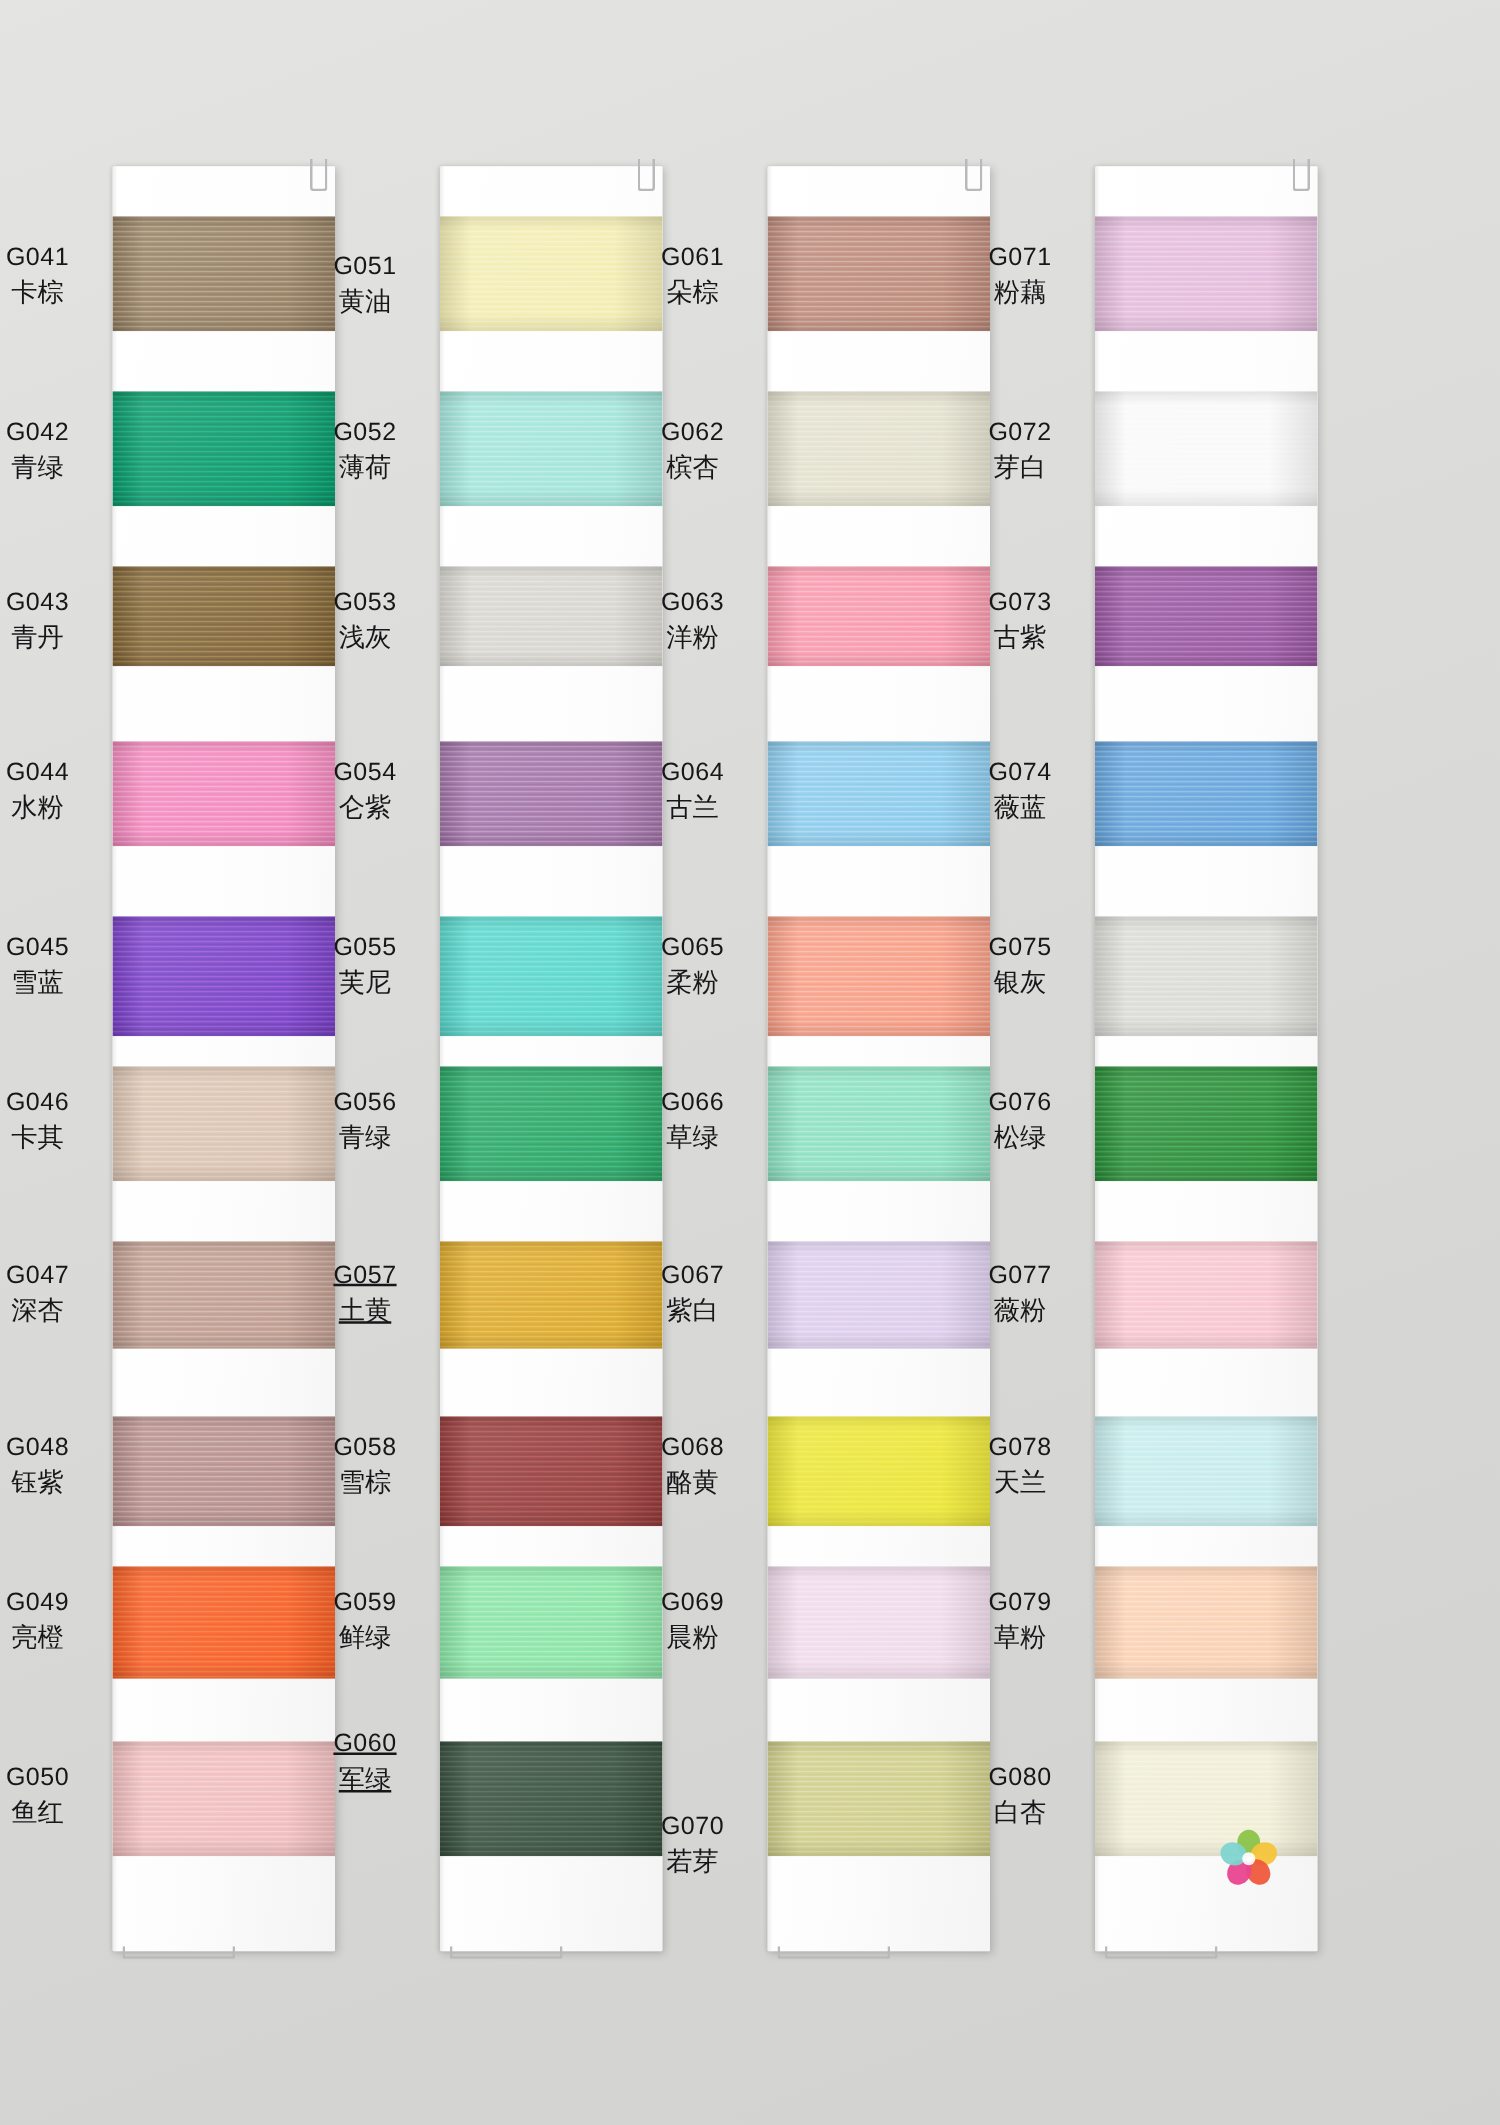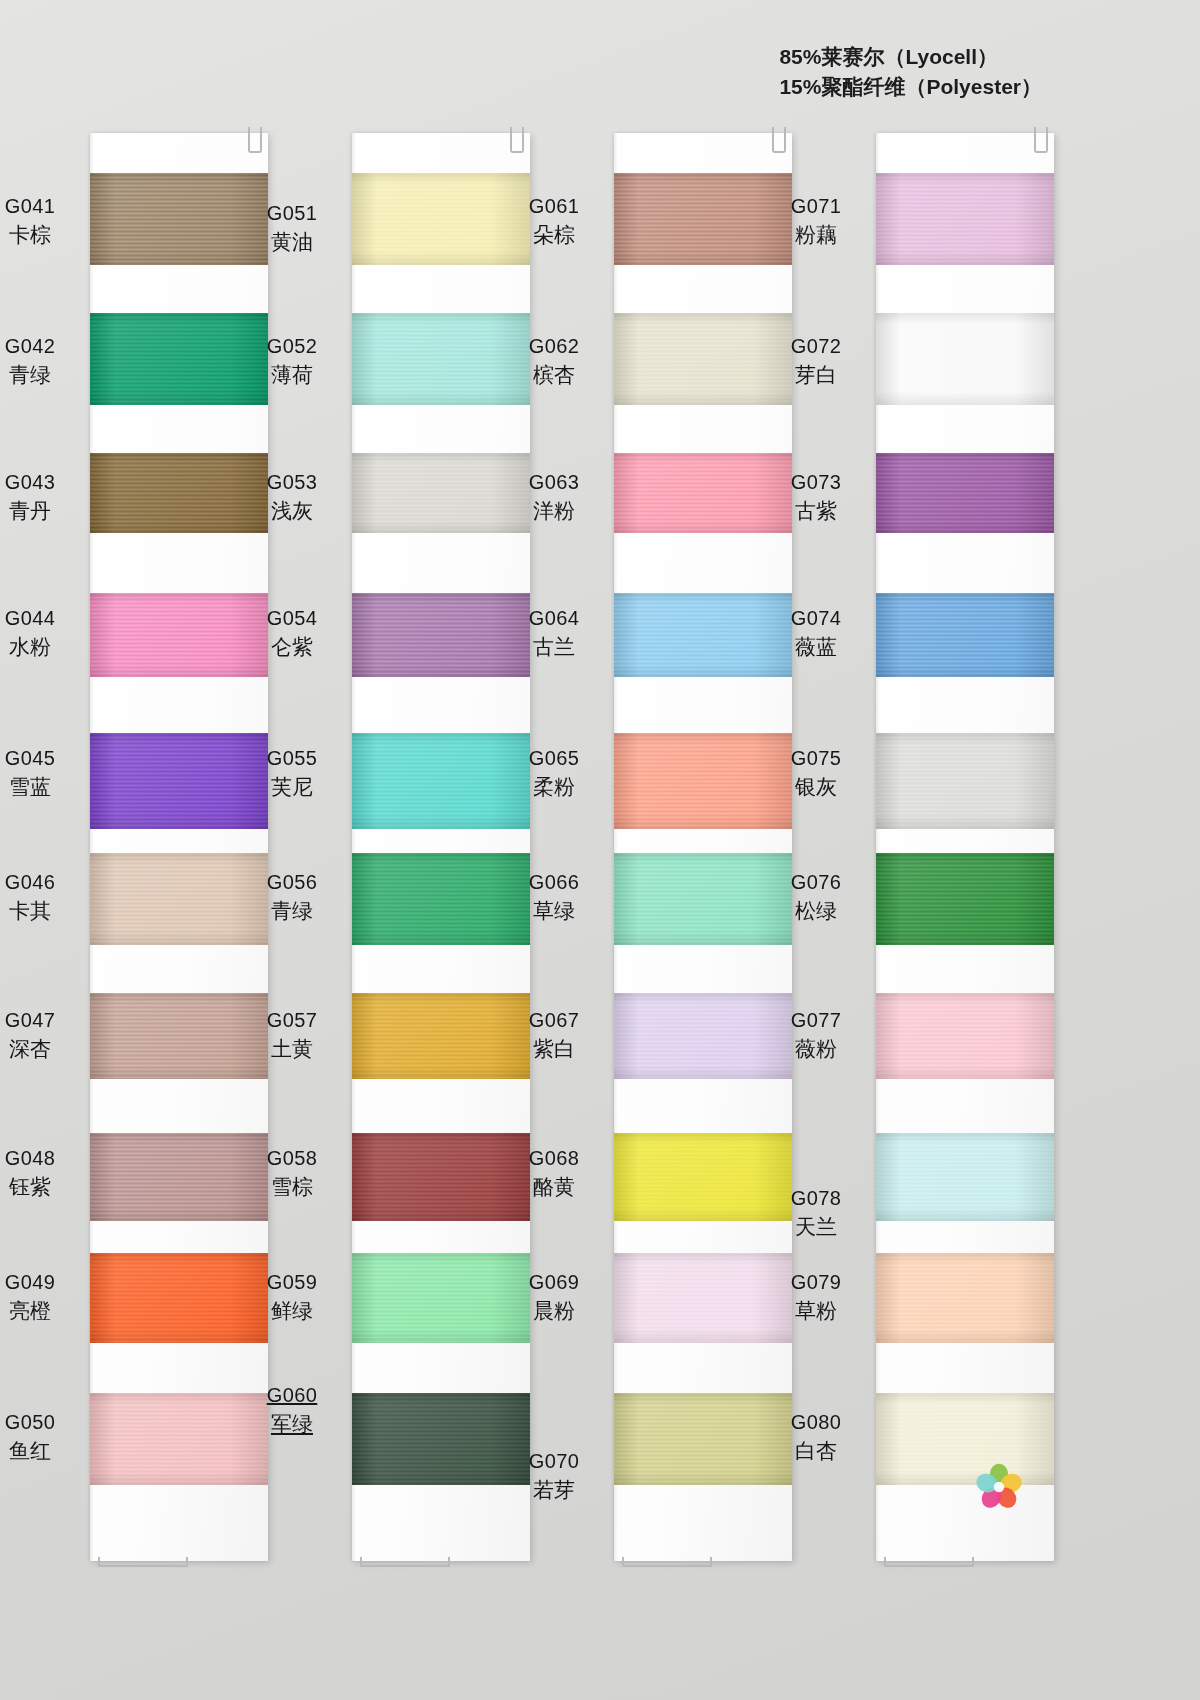--- a/index.html
+++ b/index.html
@@ -114,24 +114,20 @@
 
   
   #logo { position: absolute; left: 968px; top: 1455px; width: 62px; height: 62px; }
 </style>
 </head>
 <body>
 
 <div id="page">
 
   <div id="header">
-    <div id="composition">
-      <div>85%莱赛尔（Lyocell）</div>
-      <div>15%聚酯纤维（Polyester）</div>
-    </div>
   </div>
 
   <div id="board">
       <div class="column" style="left: 90px;">
         <div class="card">
           <div class="clip"></div>
           <div class="clip-bottom"></div>
         </div>
         <div class="swatch" style="top: 40px; height: 92px;">
           <div class="thread" style="background: rgb(154, 132, 104);"></div>
@@ -342,21 +338,21 @@
       <span class="name">仑紫</span>
     </div>
     <div class="label left" style="top: 745px; left: 240px;">
       <span class="code">G055</span>
       <span class="name">芙尼</span>
     </div>
     <div class="label left" style="top: 869px; left: 240px;">
       <span class="code">G056</span>
       <span class="name">青绿</span>
     </div>
-    <div class="label left" style="top: 1007px; left: 240px;">
+    <div class="label left" style="top: 1007px; left: 240px; text-decoration: underline;">
       <span class="code">G057</span>
       <span class="name">土黄</span>
     </div>
     <div class="label left" style="top: 1145px; left: 240px;">
       <span class="code">G058</span>
       <span class="name">雪棕</span>
     </div>
     <div class="label left" style="top: 1269px; left: 240px;">
       <span class="code">G059</span>
       <span class="name">鲜绿</span>
@@ -426,21 +422,21 @@
       <span class="name">银灰</span>
     </div>
     <div class="label left" style="top: 869px; left: 764px;">
       <span class="code">G076</span>
       <span class="name">松绿</span>
     </div>
     <div class="label left" style="top: 1007px; left: 764px;">
       <span class="code">G077</span>
       <span class="name">薇粉</span>
     </div>
-    <div class="label left" style="top: 1145px; left: 764px; margin-top: 40px;">
+    <div class="label left" style="top: 1145px; left: 764px;">
       <span class="code">G078</span>
       <span class="name">天兰</span>
     </div>
     <div class="label left" style="top: 1269px; left: 764px;">
       <span class="code">G079</span>
       <span class="name">草粉</span>
     </div>
     <div class="label left" style="top: 1409px; left: 764px;">
       <span class="code">G080</span>
       <span class="name">白杏</span>

